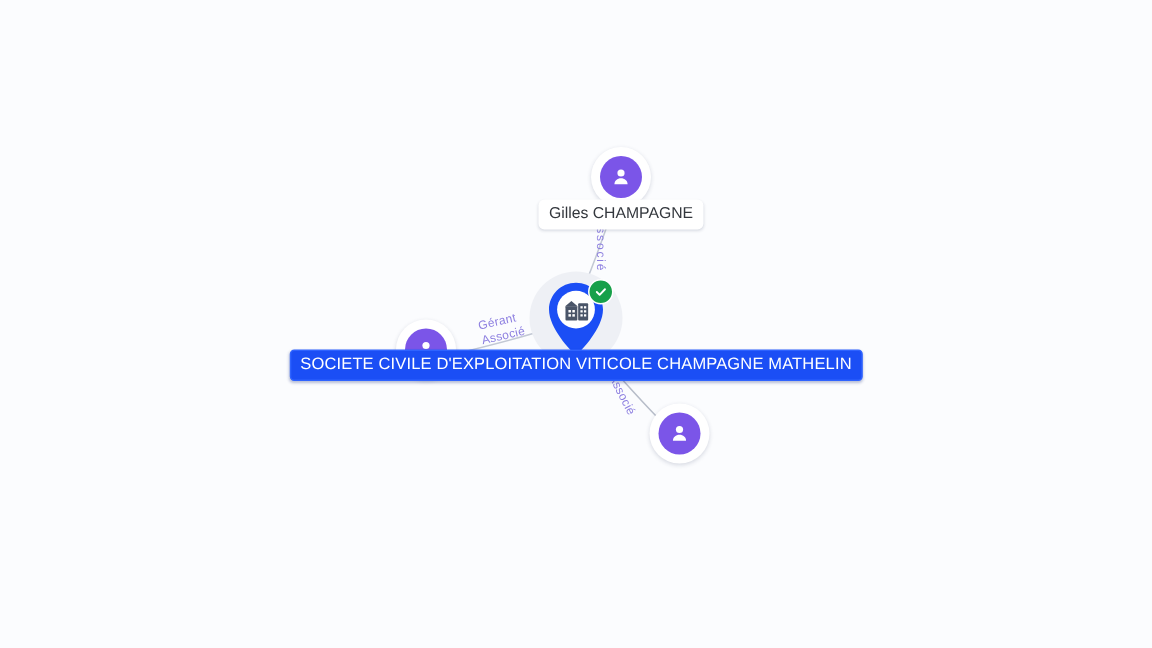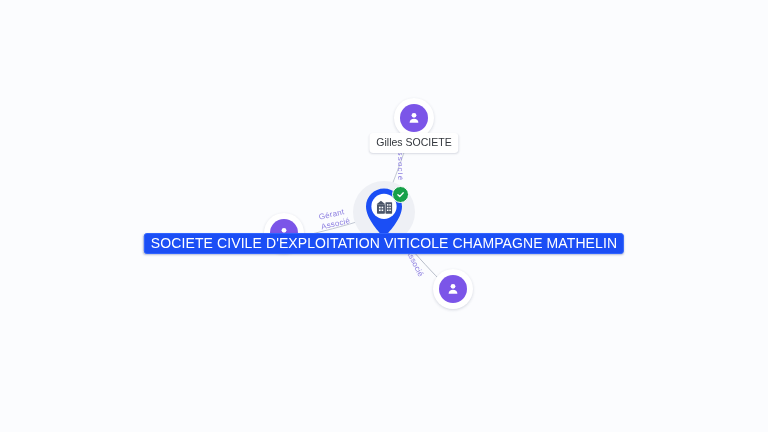--- a/index.html
+++ b/index.html
@@ -98,21 +98,21 @@
     align-items: center;
     justify-content: center;
   }
 
   .company-label {
     position: absolute;
     transform: translateX(-50%);
     background: #1b4ef5;
     color: #ffffff;
     border: 1px solid #2f63ff;
-    font-size: 14px;
+    font-size: 11px;
     line-height: 12px;
     letter-spacing: 0.1px;
     padding: 3px 6px 4px 6px;
     border-radius: 3px;
     white-space: nowrap;
     box-shadow: 0 1px 2px rgba(20,40,120,0.3);
   }
 
   
   .edge-label {
@@ -162,21 +162,21 @@
   <div class="node" style="left:414px; top:118px;">
     <div class="avatar">
       <div class="avatar-inner">
         <svg class="person-glyph" width="16" height="16" viewBox="0 0 24 24" aria-hidden="true">
           <circle cx="12" cy="8" r="3.6" fill="#ffffff"></circle>
           <path d="M5.4 19.2c0-3.6 3-6 6.6-6s6.6 2.4 6.6 6z" fill="#ffffff"></path>
         </svg>
       </div>
     </div>
   </div>
-  <div class="node-label" style="left:414px; top:133px;">Gilles SOCIETE</div>
+  <div class="node-label" style="left:414px; top:133px;">Gilles CHAMPAGNE</div>
 
   <div class="node" style="left:284px; top:233px;">
     <div class="avatar">
       <div class="avatar-inner">
         <svg class="person-glyph" width="16" height="16" viewBox="0 0 24 24" aria-hidden="true">
           <circle cx="12" cy="8" r="3.6" fill="#ffffff"></circle>
           <path d="M5.4 19.2c0-3.6 3-6 6.6-6s6.6 2.4 6.6 6z" fill="#ffffff"></path>
         </svg>
       </div>
     </div>

